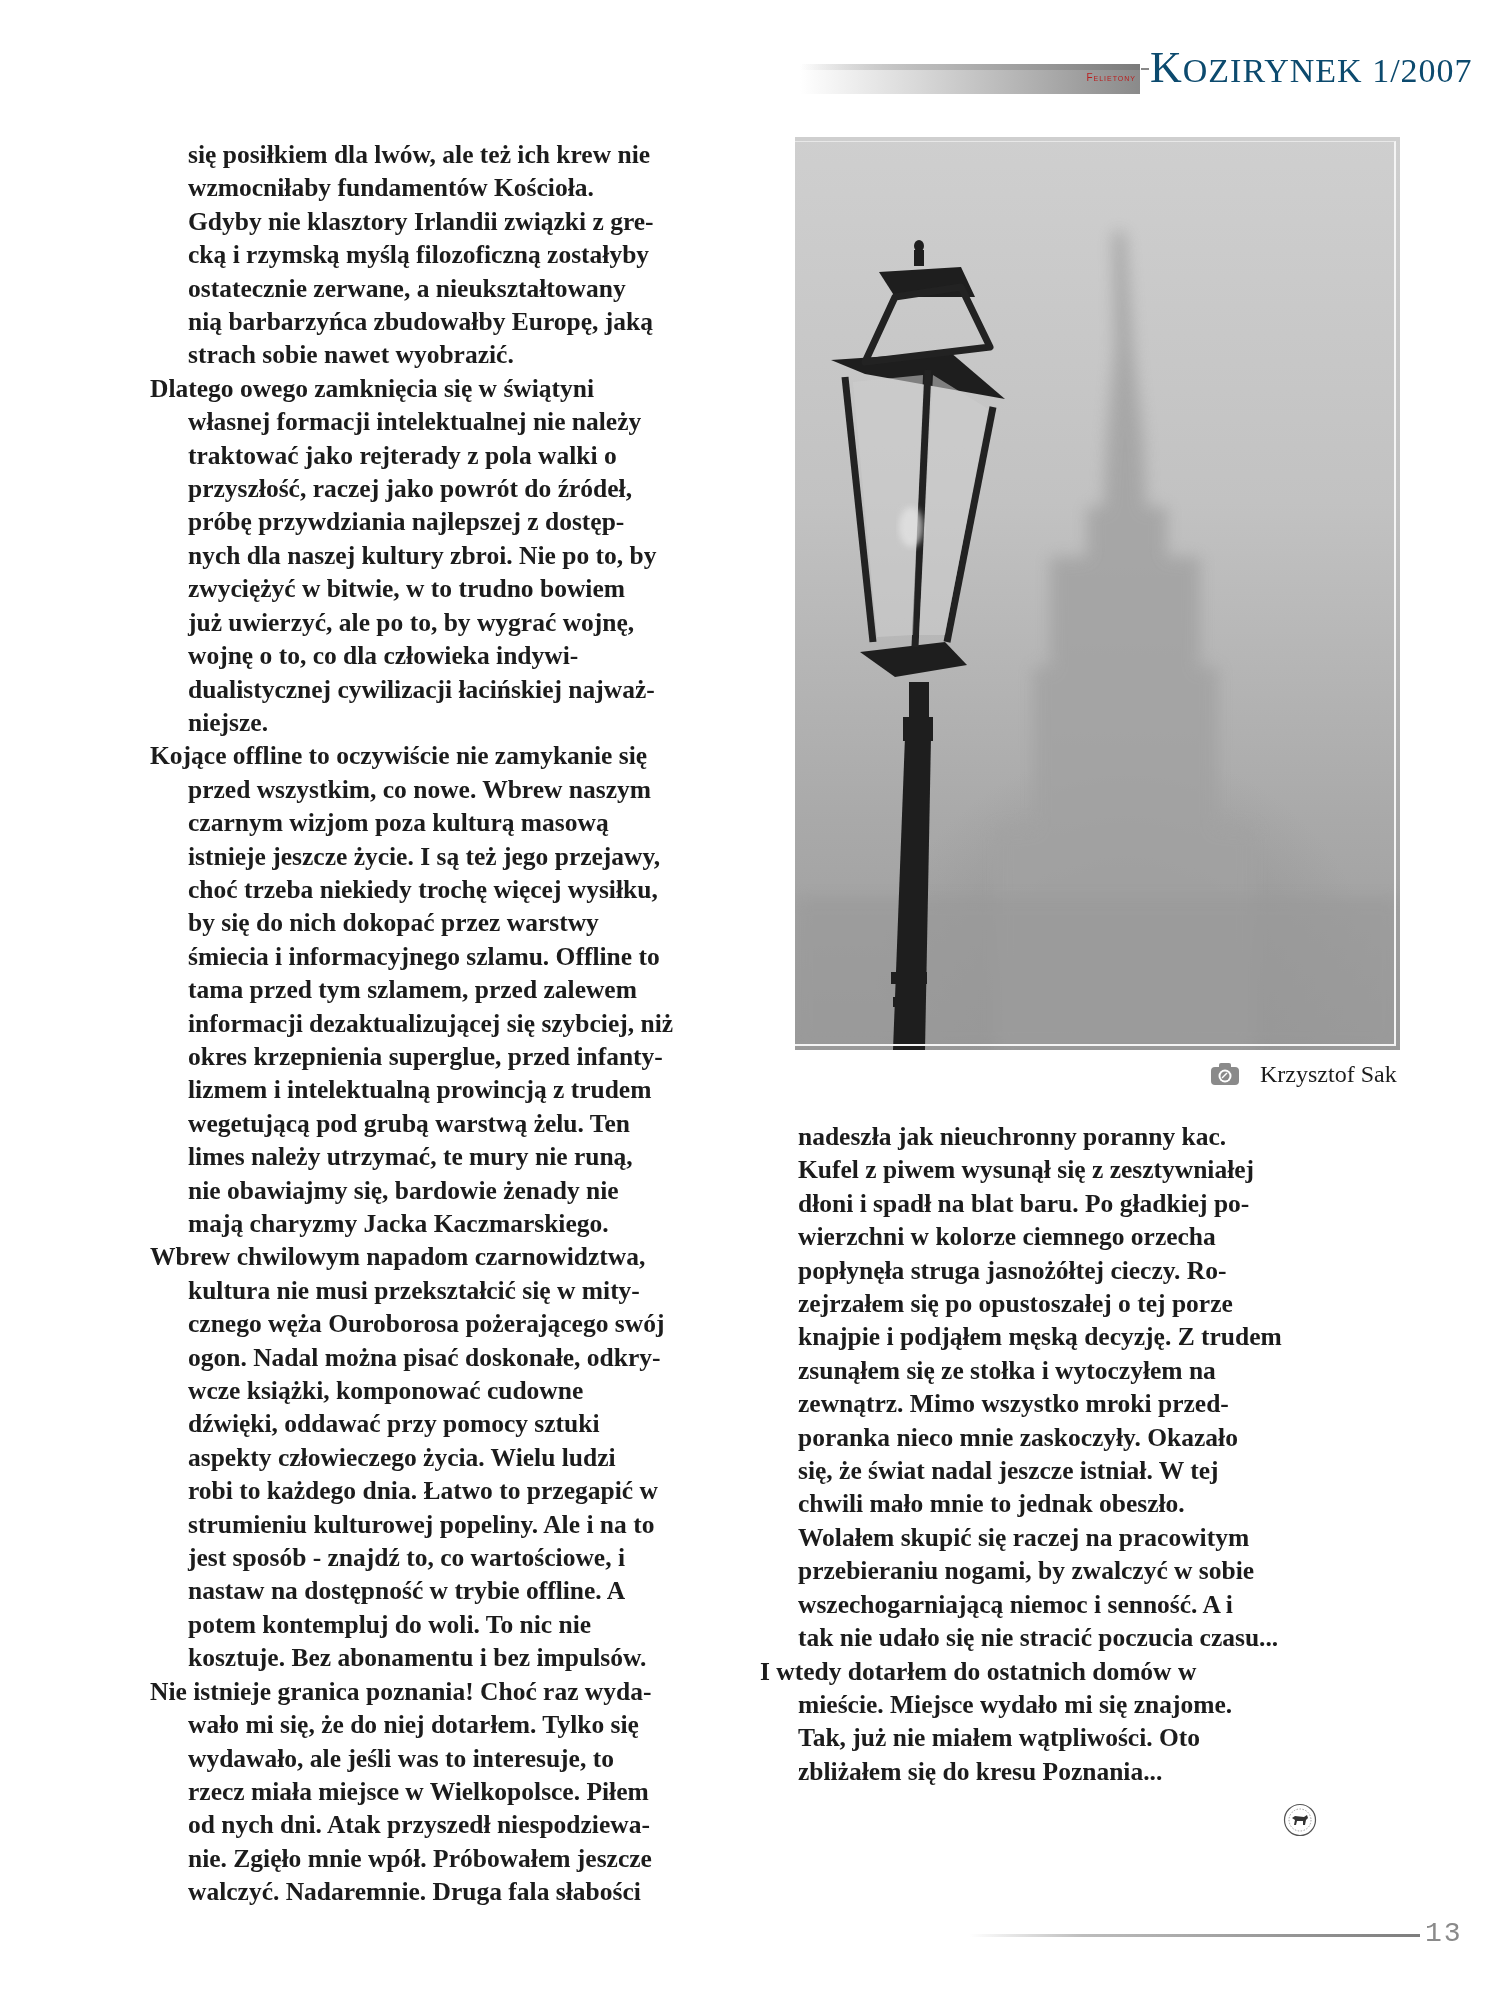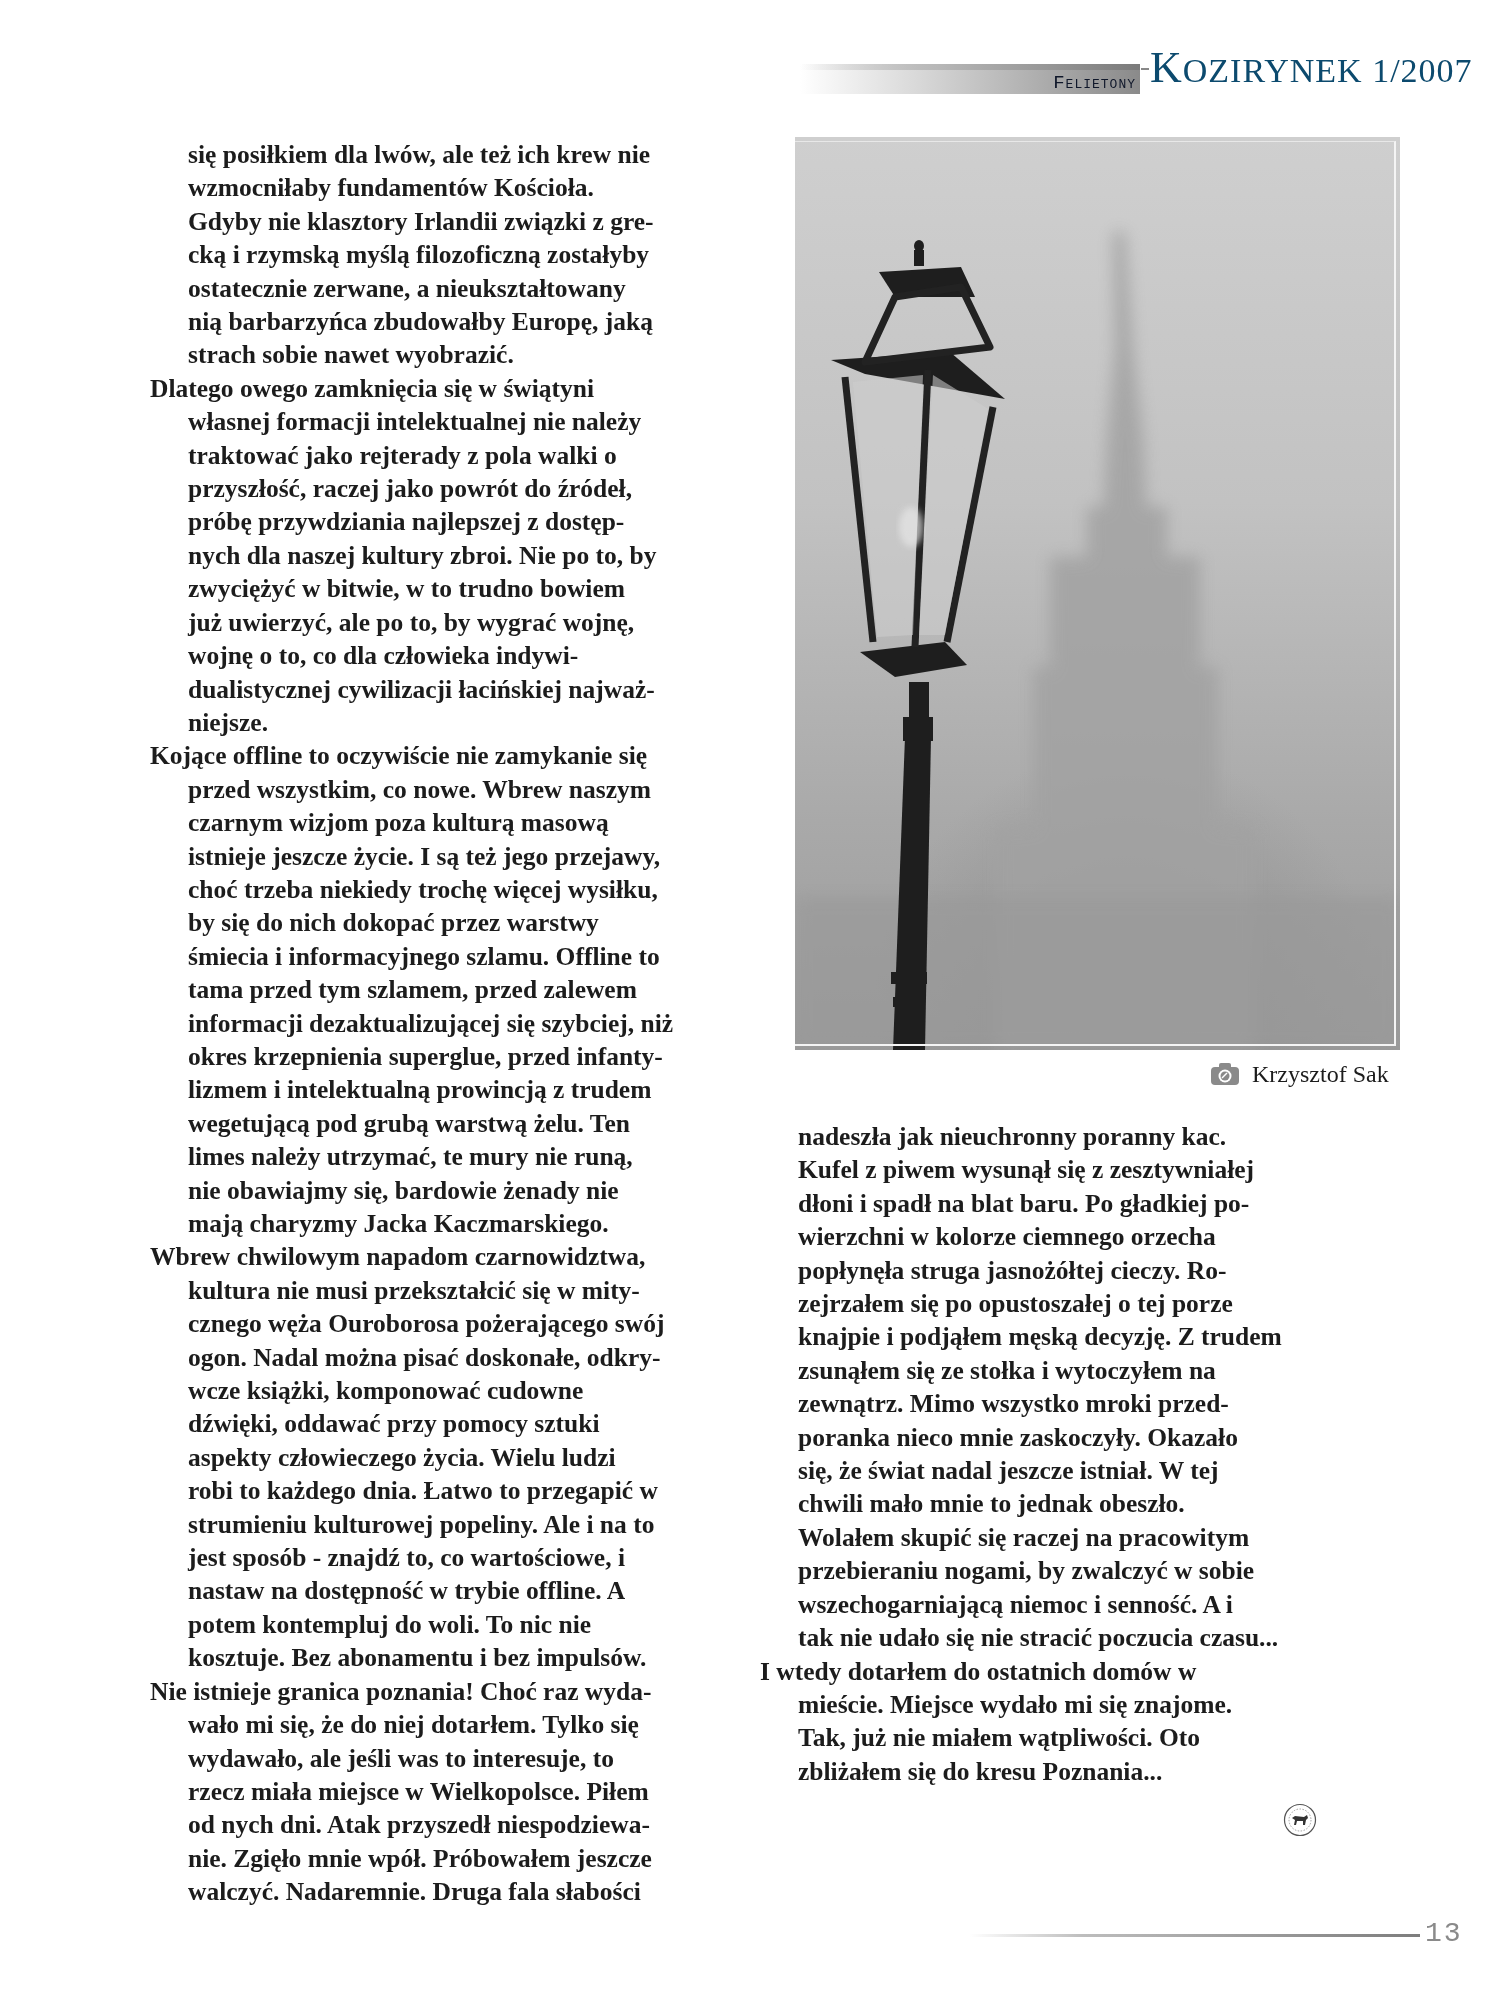--- a/index.html
+++ b/index.html
@@ -5,22 +5,22 @@
   html, body { margin: 0; padding: 0; background: #ffffff; }
   body { width: 1496px; height: 2008px; position: relative; overflow: hidden;
          font-family: "Liberation Serif", "DejaVu Serif", serif; color: #1c1c1c; }
 
   
   .hdr-bar { position: absolute; left: 800px; top: 64px; width: 340px; height: 30px;
              background: linear-gradient(to right, rgba(255,255,255,0) 0%, #d8d8d8 35%, #8a8a8a 100%); }
   .hdr-line { position: absolute; left: 800px; top: 64px; width: 340px; height: 6px;
               background: linear-gradient(to right, rgba(255,255,255,0) 0%, #b8b8b8 40%, #7a7a7a 100%); }
   .hdr-section { position: absolute; left: 1008px; top: 72px; width: 128px; height: 22px;
-                 color: #0f172a; font-size: 19px; letter-spacing: 1px; text-align: right;
-                 font-family: Liberation Mono, monospace; font-variant: small-caps; }
+                 color: #b91c1c; font-size: 10px; letter-spacing: 1px; text-align: right;
+                 font-family: Liberation Sans, sans-serif; font-variant: small-caps; }
   .hdr-dash { position: absolute; left: 1141px; top: 68px; width: 8px; height: 2px; background: #888; }
   .hdr-title { position: absolute; left: 1150px; top: 42px; font-size: 34px; color: #0c4a6e;
                letter-spacing: 1px; font-family: "Liberation Serif", serif; white-space: nowrap; }
   .hdr-title .big { font-size: 44px; }
 
   
   .col { position: absolute; font-size: 25.5px; line-height: 33.4px; font-weight: bold; }
   .col-left { left: 150px; top: 138px; width: 600px; }
   .col-right { left: 760px; top: 1120px; width: 620px; }
   .para { margin: 0; }
@@ -34,21 +34,21 @@
   .photo { position: absolute; left: 795px; top: 137px; width: 605px; height: 913px;
            background:
              radial-gradient(ellipse 60% 40% at 55% 95%, #8e8e8e 0%, rgba(140,140,140,0) 70%),
              linear-gradient(to bottom, #cfcfcf 0%, #c2c2c2 40%, #a9a9a9 75%, #9a9a9a 100%);
            overflow: hidden; }
   .photo-frame { position: absolute; left: 0; top: 4px; right: 4px; bottom: 4px;
                  border-right: 2px solid #f4f4f4; border-bottom: 2px solid #f4f4f4; border-top: 1px solid #e8e8e8; }
   .photo svg { position: absolute; left: 0; top: 0; }
 
   
-  .caption { position: absolute; left: 1210px; top: 1059px; height: 30px; display: flex; align-items: center; gap: 12px; }
+  .caption { position: absolute; left: 1210px; top: 1059px; height: 30px; display: flex; align-items: center; gap: 20px; }
   .caption-text { font-size: 24px; color: #1c1c1c; white-space: nowrap; }
 
   
   .endmark { position: absolute; left: 1283px; top: 1803px; width: 34px; height: 34px; }
 
   
   .ftr-line { position: absolute; left: 970px; top: 1934px; width: 450px; height: 3px;
               background: linear-gradient(to right, rgba(255,255,255,0) 0%, #bdbdbd 25%, #7d7d7d 100%); }
   .ftr-page { position: absolute; left: 1425px; top: 1918px; font-size: 28px; color: #8a8a8a;
               letter-spacing: 2px; font-family: Liberation Mono, monospace; }

